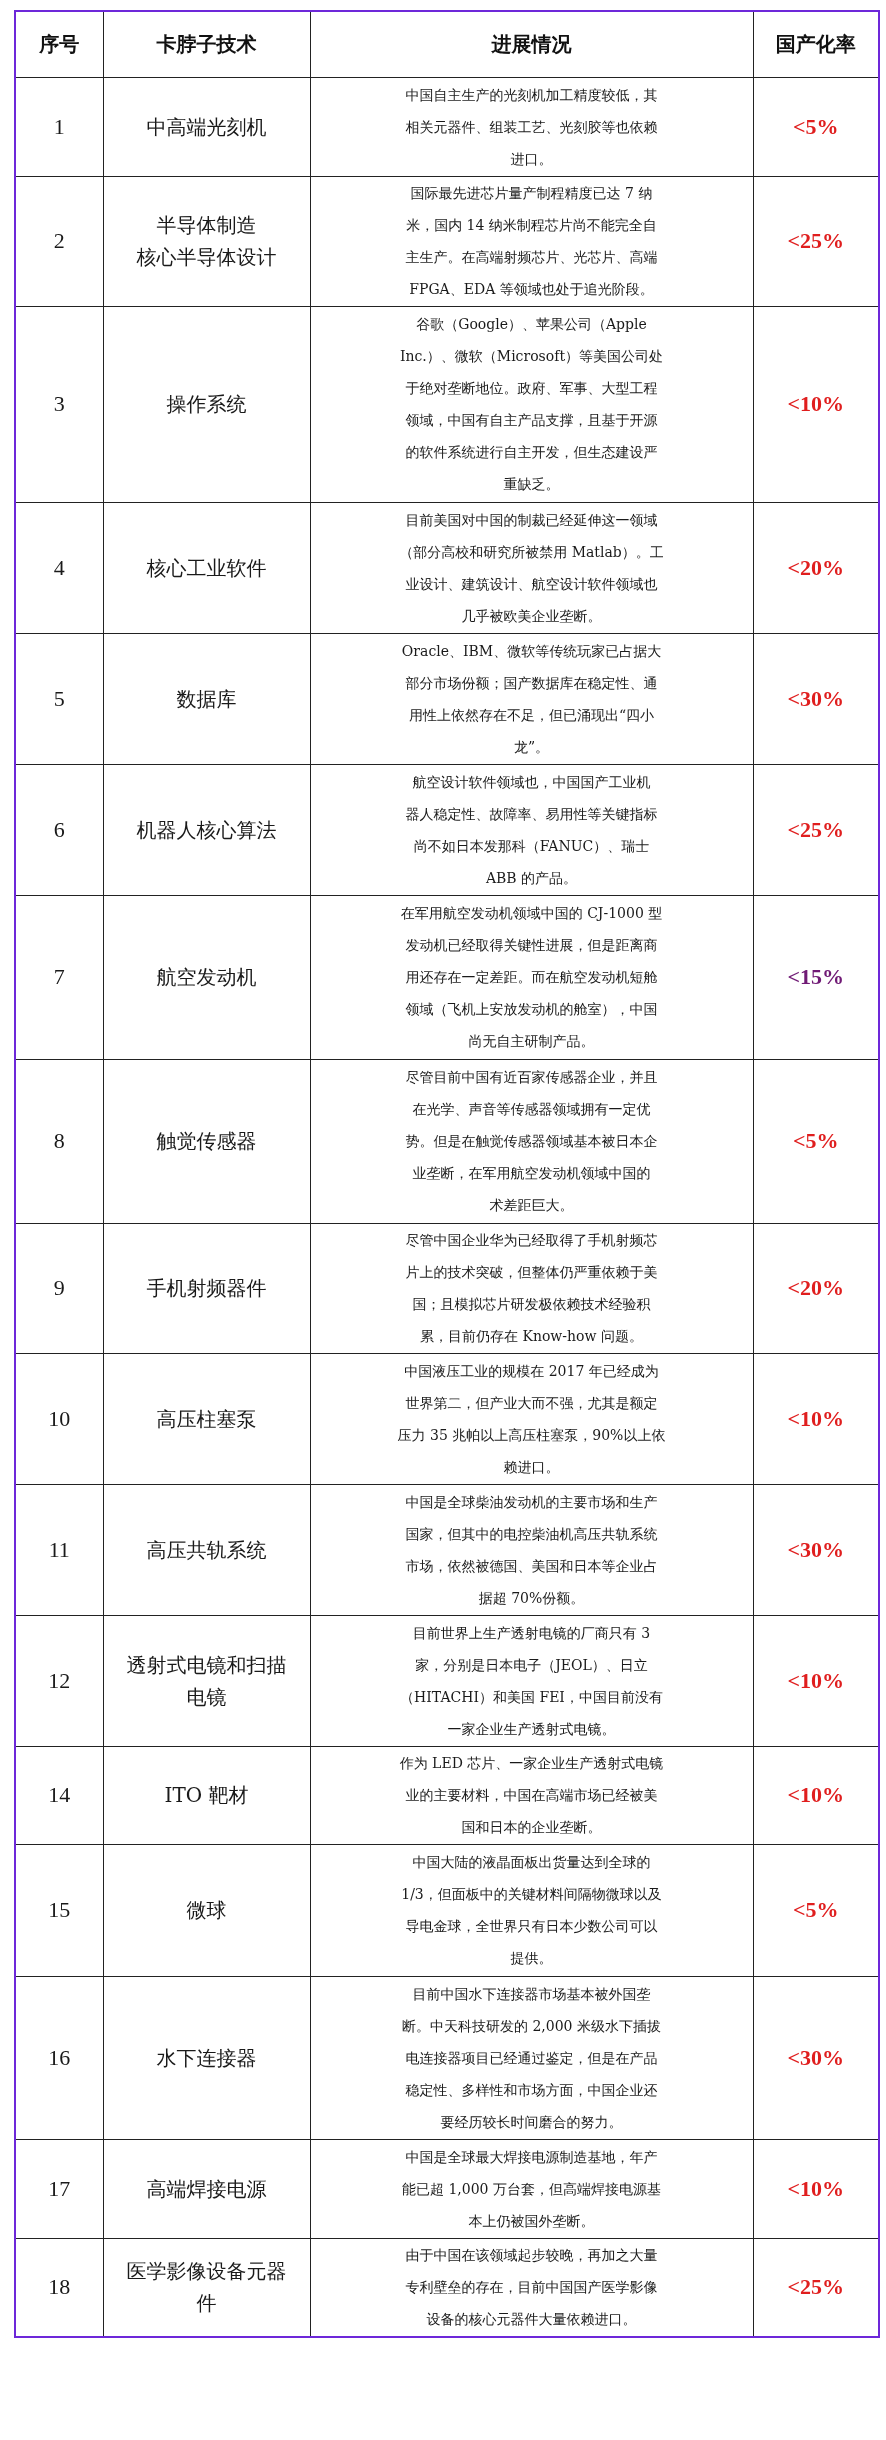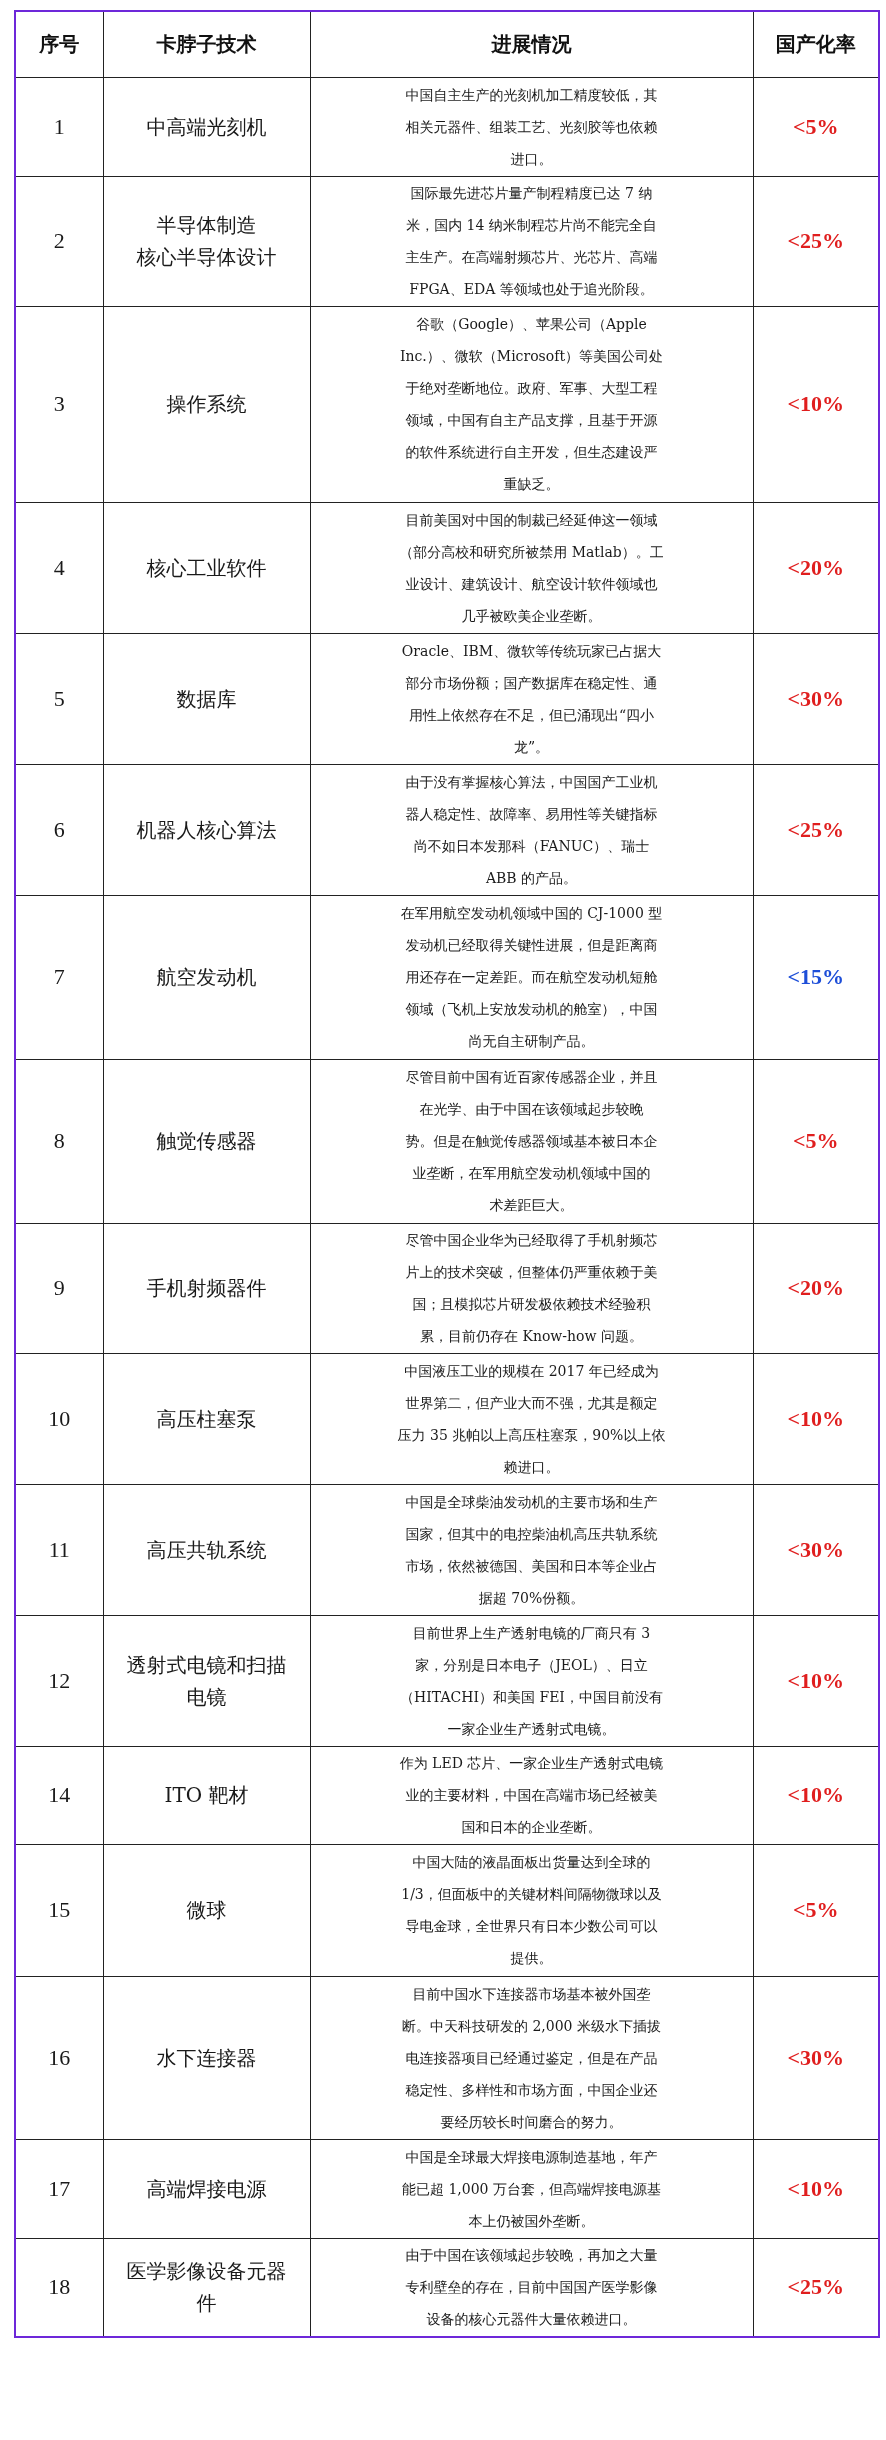--- a/index.html
+++ b/index.html
@@ -116,49 +116,49 @@
           <span class="line">龙”。</span>
         </td>
         <td class="c-rate" style="color: rgb(224, 30, 30);">&lt;30%</td>
       </tr>
       <tr style="height: 131px;">
         <td class="c-num">6</td>
         <td class="c-tech">
           <span class="line">机器人核心算法</span>
         </td>
         <td class="c-desc">
-          <span class="line">由于没有掌握核心算法，中国国产工业机</span>
+          <span class="line">航空设计软件领域也，中国国产工业机</span>
           <span class="line">器人稳定性、故障率、易用性等关键指标</span>
           <span class="line">尚不如日本发那科（FANUC）、瑞士</span>
           <span class="line">ABB 的产品。</span>
         </td>
         <td class="c-rate" style="color: rgb(224, 30, 30);">&lt;25%</td>
       </tr>
       <tr style="height: 164px;">
         <td class="c-num">7</td>
         <td class="c-tech">
           <span class="line">航空发动机</span>
         </td>
         <td class="c-desc">
           <span class="line">在军用航空发动机领域中国的 CJ-1000 型</span>
           <span class="line">发动机已经取得关键性进展，但是距离商</span>
           <span class="line">用还存在一定差距。而在航空发动机短舱</span>
           <span class="line">领域（飞机上安放发动机的舱室），中国</span>
           <span class="line">尚无自主研制产品。</span>
         </td>
-        <td class="c-rate" style="color: #1d4ed8;">&lt;15%</td>
+        <td class="c-rate" style="color: #701a75;">&lt;15%</td>
       </tr>
       <tr style="height: 164px;">
         <td class="c-num">8</td>
         <td class="c-tech">
           <span class="line">触觉传感器</span>
         </td>
         <td class="c-desc">
           <span class="line">尽管目前中国有近百家传感器企业，并且</span>
-          <span class="line">在光学、由于中国在该领域起步较晚</span>
+          <span class="line">在光学、声音等传感器领域拥有一定优</span>
           <span class="line">势。但是在触觉传感器领域基本被日本企</span>
           <span class="line">业垄断，在军用航空发动机领域中国的</span>
           <span class="line">术差距巨大。</span>
         </td>
         <td class="c-rate" style="color: rgb(224, 30, 30);">&lt;5%</td>
       </tr>
       <tr style="height: 130px;">
         <td class="c-num">9</td>
         <td class="c-tech">
           <span class="line">手机射频器件</span>

